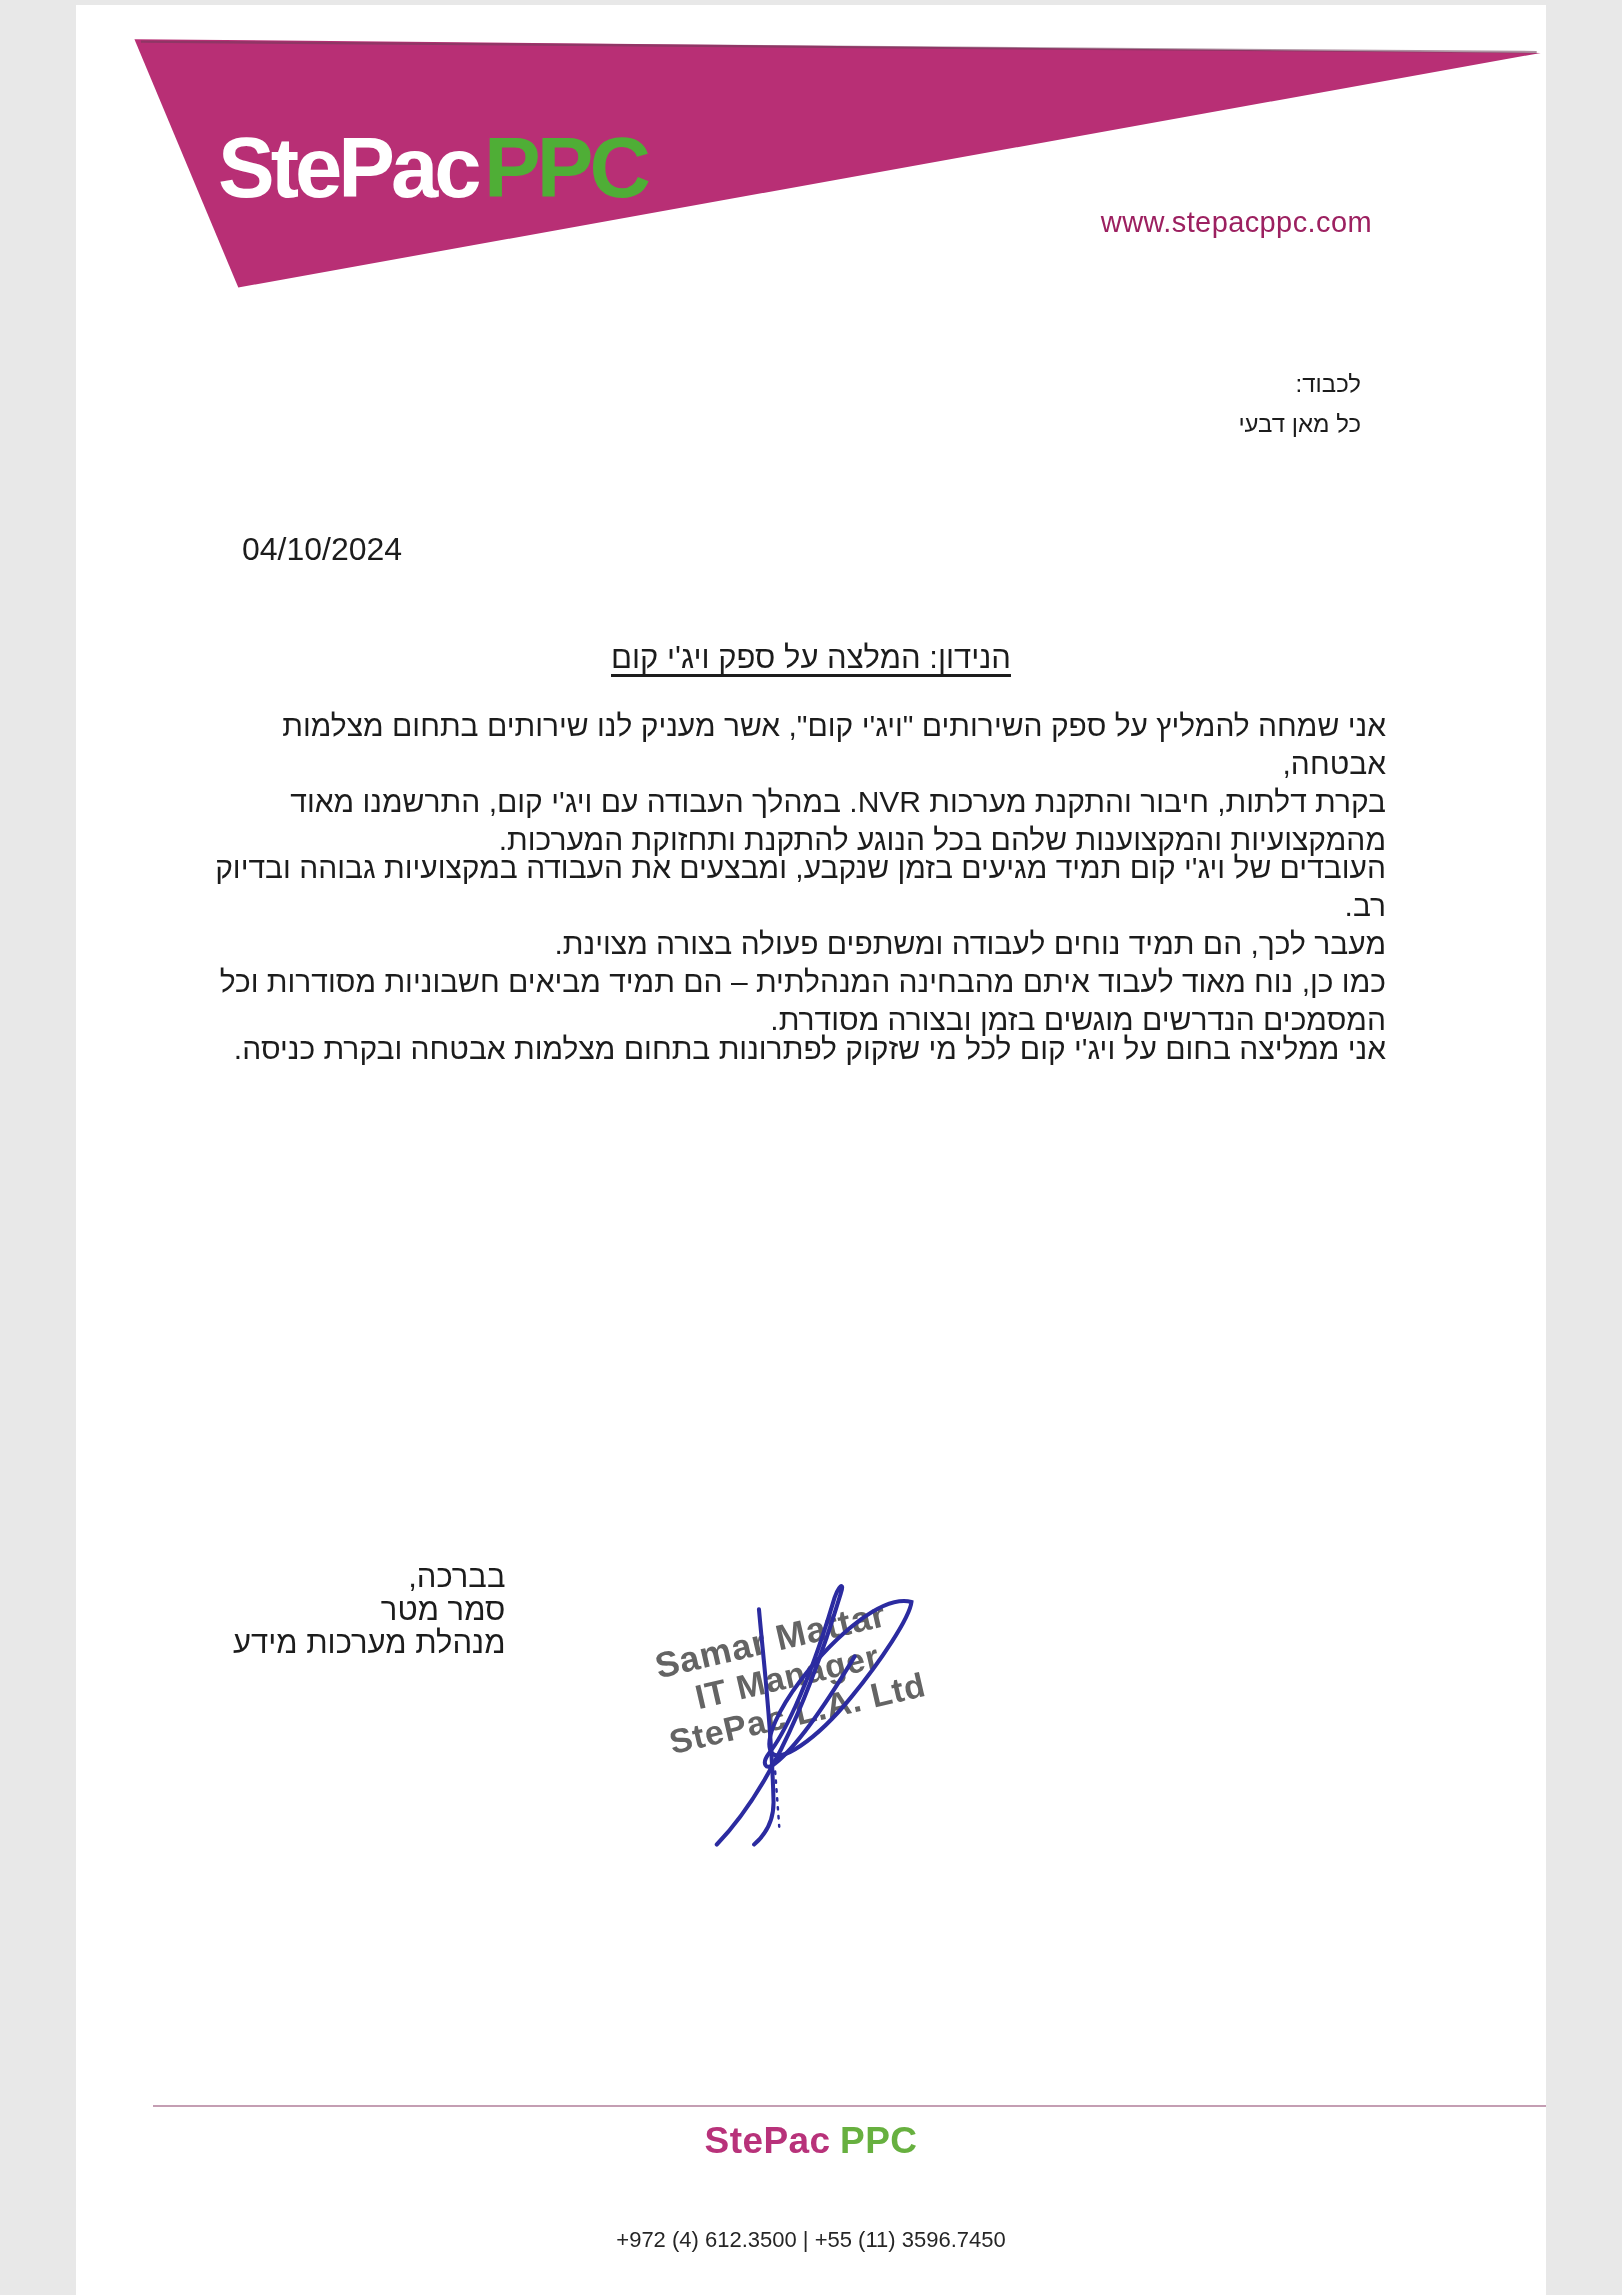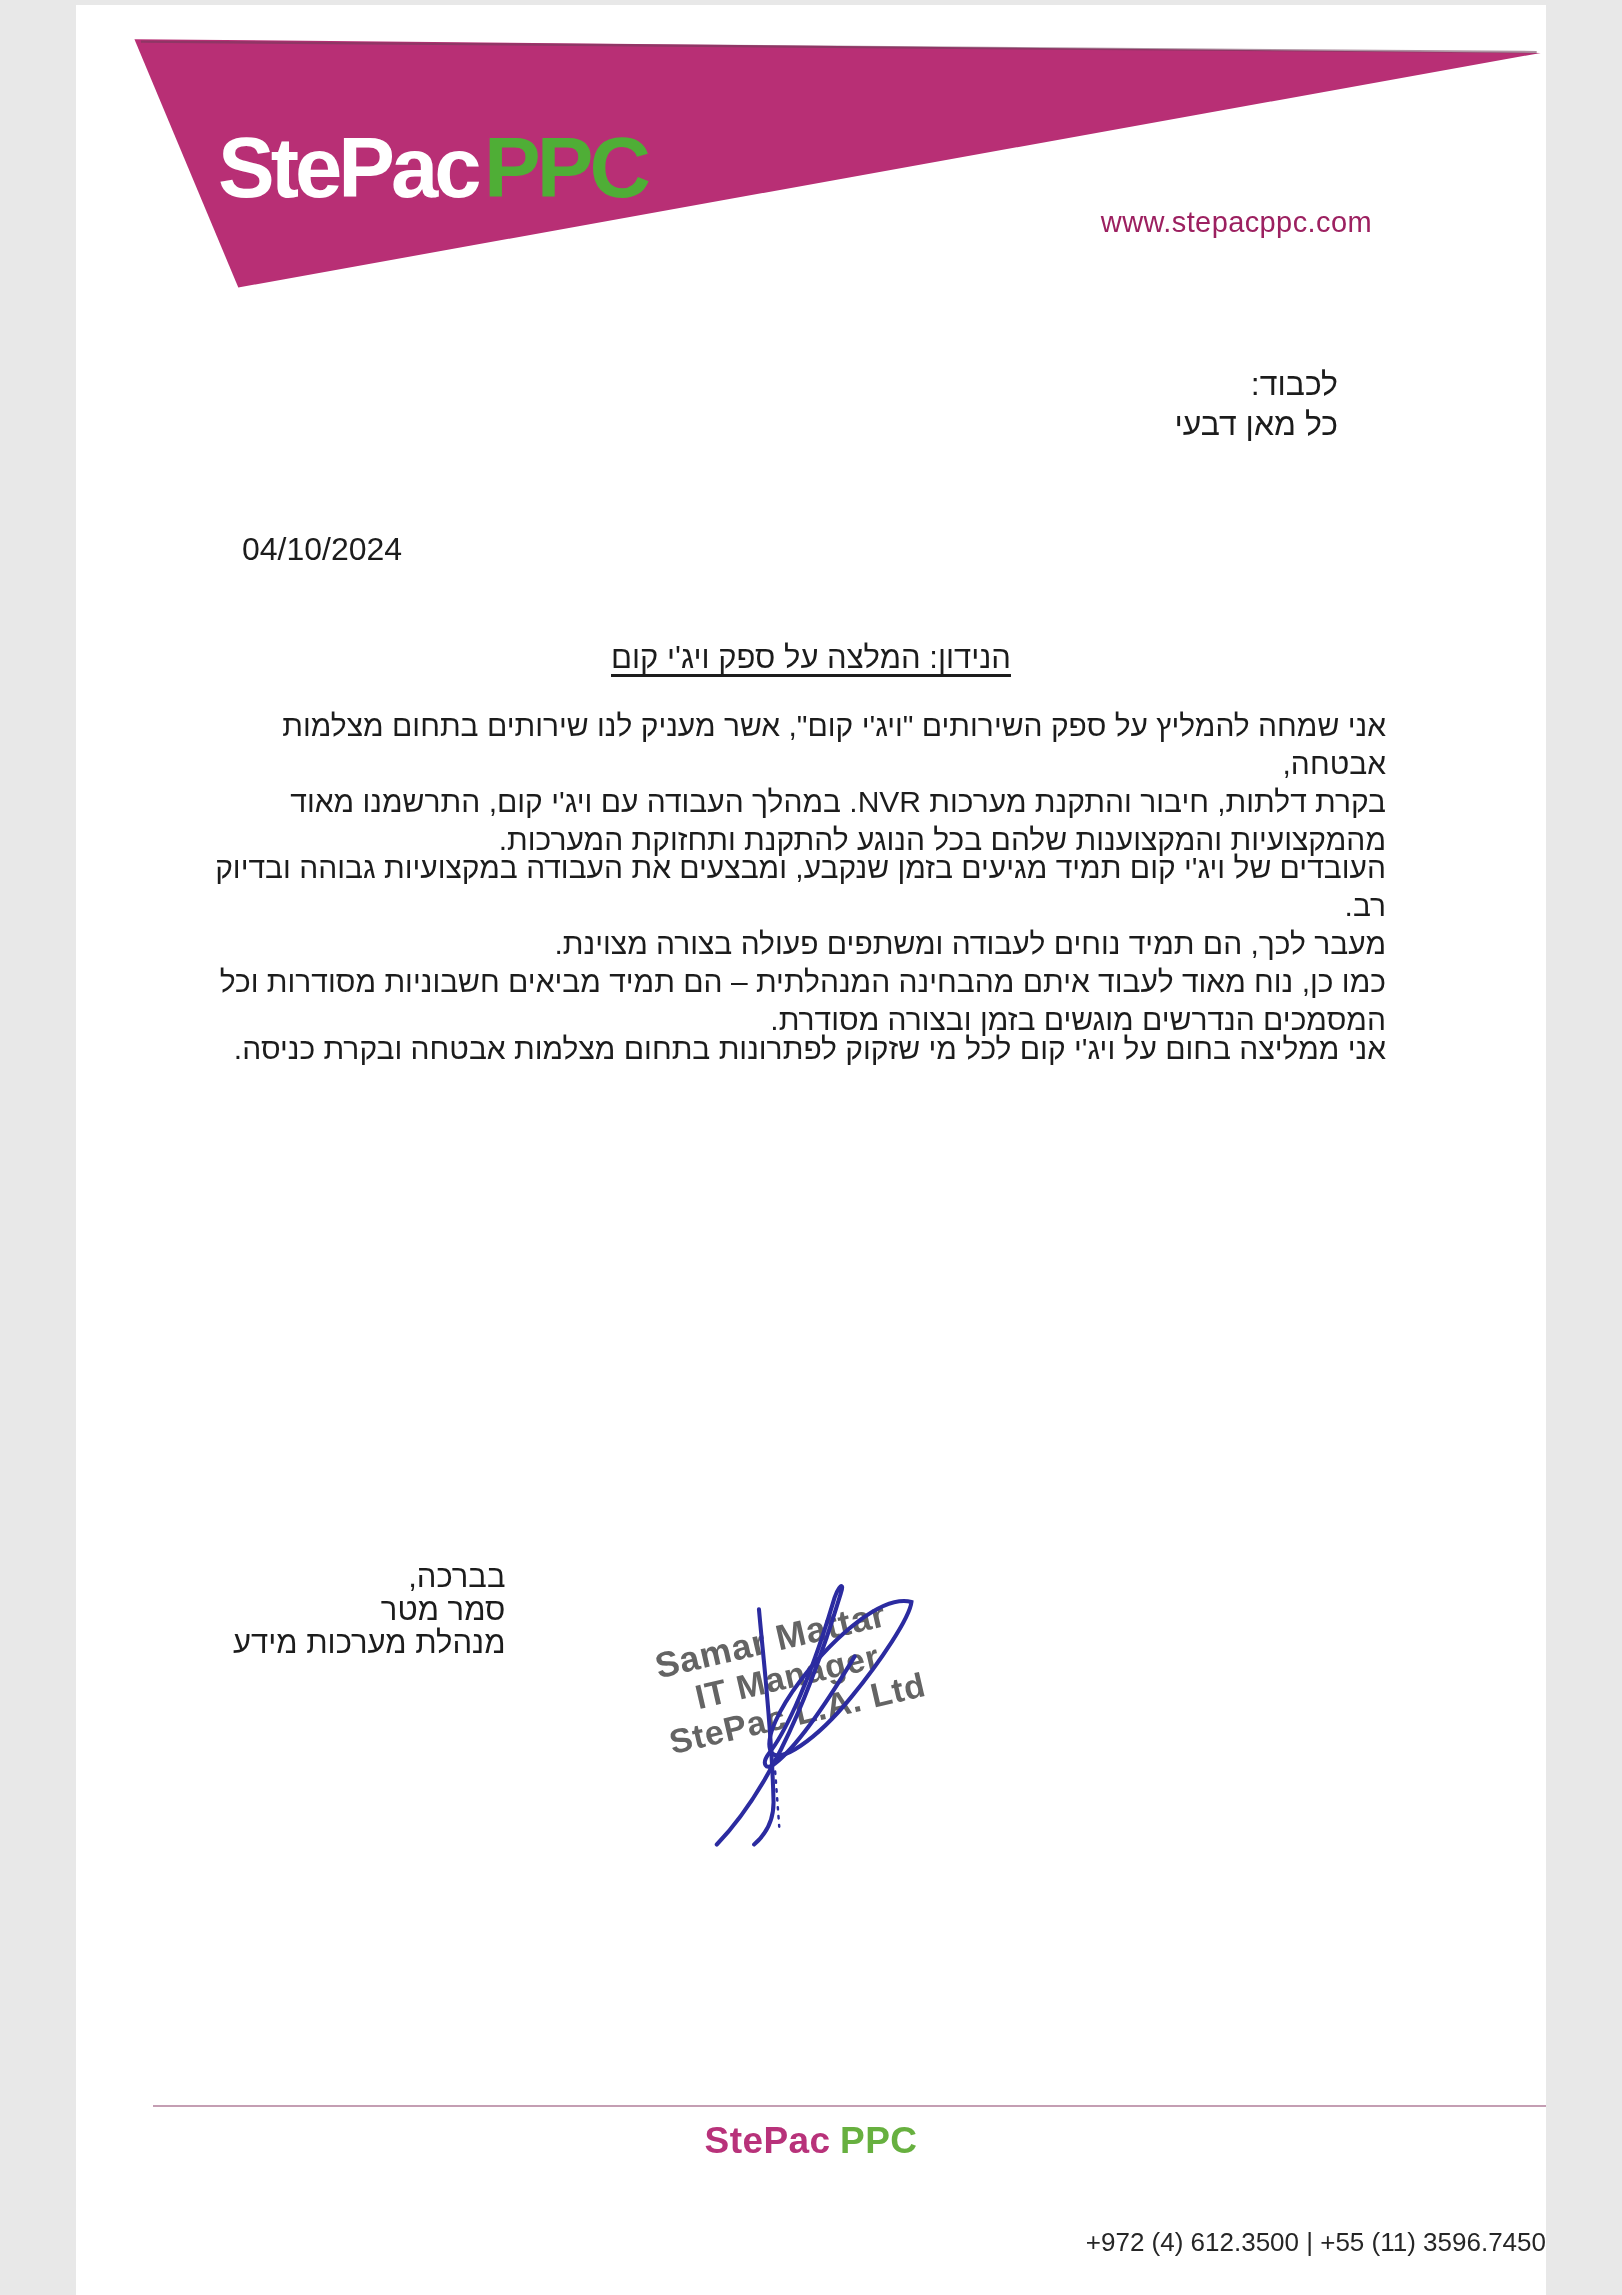--- a/index.html
+++ b/index.html
@@ -16,22 +16,22 @@
     white-space:nowrap;
   }
   .logo .p1{color:#ffffff;}
   .logo .p2{color:#4fae36;margin-left:6.5px;}
   .website{
     position:absolute;right:174px;top:201px;
     font-size:29px;color:#9c2060;letter-spacing:0.4px;
   }
   
   .addressee{
-    position:absolute;right:208px;top:359px;
-    font-size:32px;line-height:40px;
+    position:absolute;right:185px;top:359px;
+    font-size:24px;line-height:40px;
   }
   .date{position:absolute;left:166px;top:526px;font-size:32px;}
   .subject{
     position:absolute;left:0;right:0;top:635px;text-align:center;
     font-size:31px;text-decoration:underline;text-underline-offset:5.7px;
   }
   .body-text{
     position:absolute;left:122px;right:160px;
     font-size:30px;line-height:38px;text-align:right;
   }
@@ -58,22 +58,22 @@
     position:absolute;left:0;right:0;top:2115px;text-align:center;
     font-size:37px;font-weight:bold;letter-spacing:0.4px;
   }
   .footer-brand .p1{color:#b8327a;}
   .footer-brand .p2{color:#67b03f;margin-left:9.7px;}
   .footer-address{
     position:absolute;left:0;right:0;top:2175px;text-align:center;
     font-size:22px;color:#262626;
   }
   .footer-phone{
-    position:absolute;left:0;right:0;top:2222px;text-align:right;
-    font-size:26px;color:#262626;
+    position:absolute;left:0;right:0;top:2222px;text-align:center;
+    font-size:22px;color:#262626;
   }
 </style>
 </head>
 <body>
 
 <div class="page">
 
   <svg class="banner-svg" width="1623" height="341" viewBox="0 0 2000 420">
     <polygon points="72,42 1805,59 200,348" fill="#b82f75"></polygon>
     <line x1="80" y1="45" x2="1800" y2="58" stroke="#6e3c58" stroke-width="3" opacity="0.55"></line>

